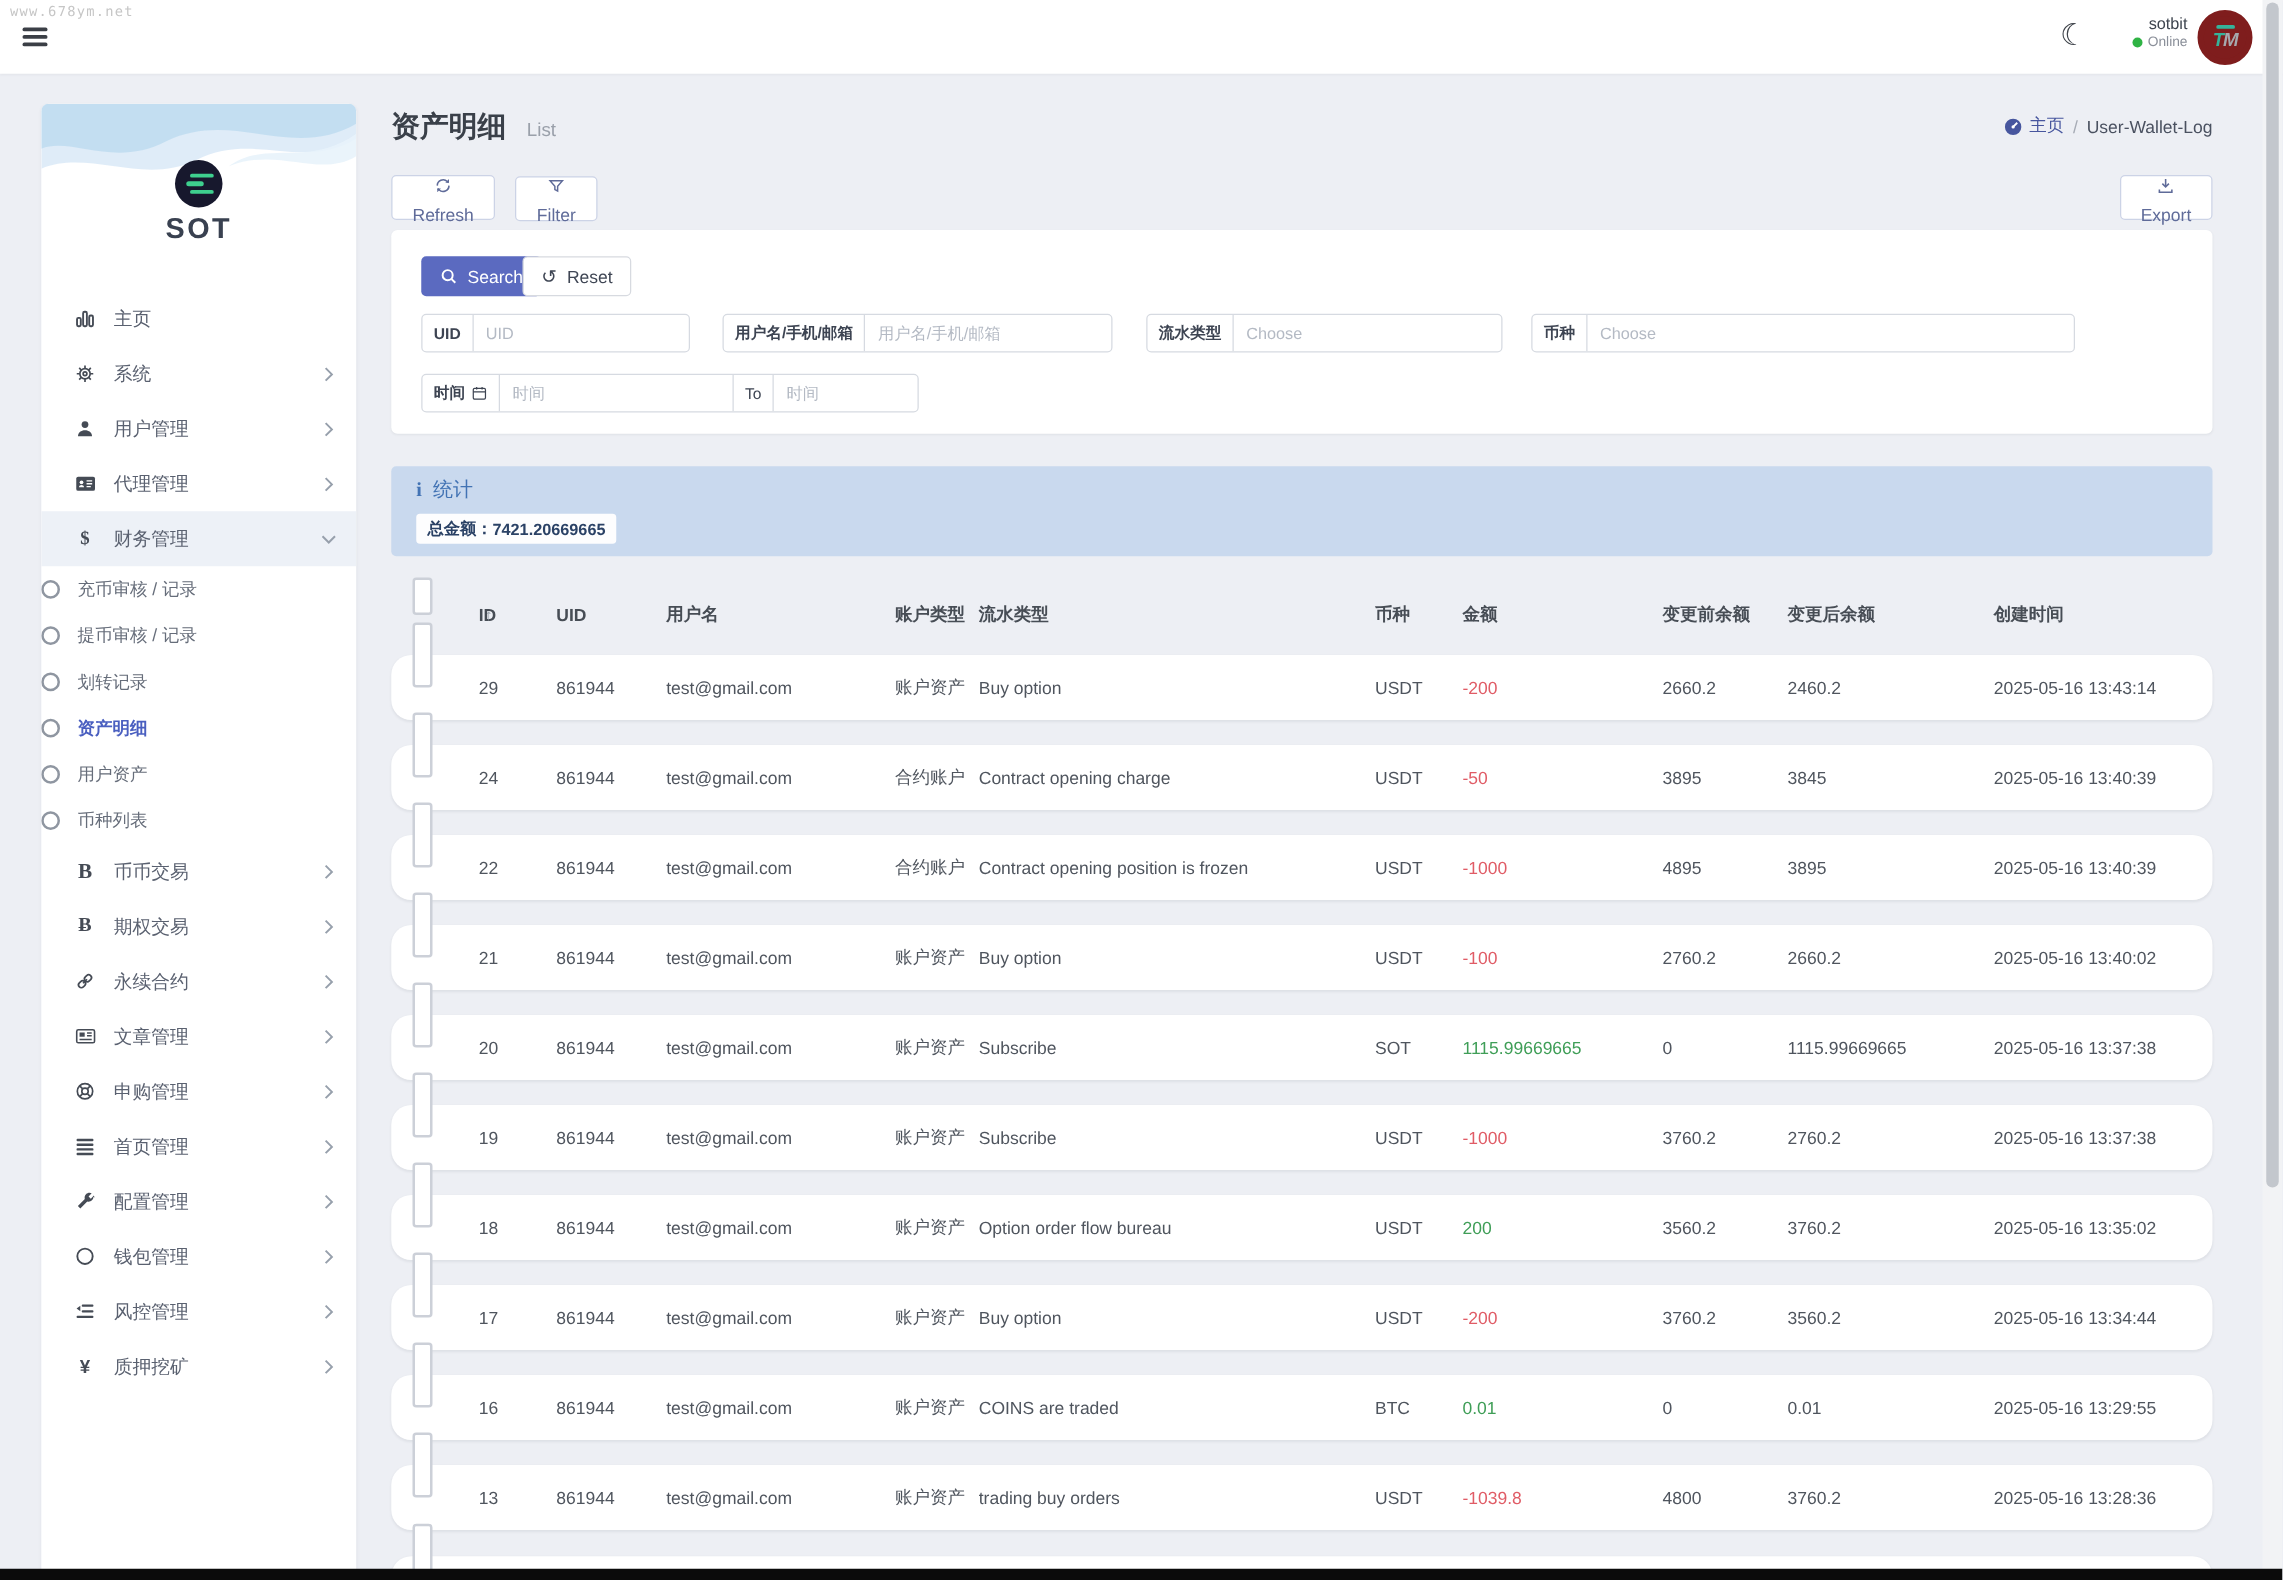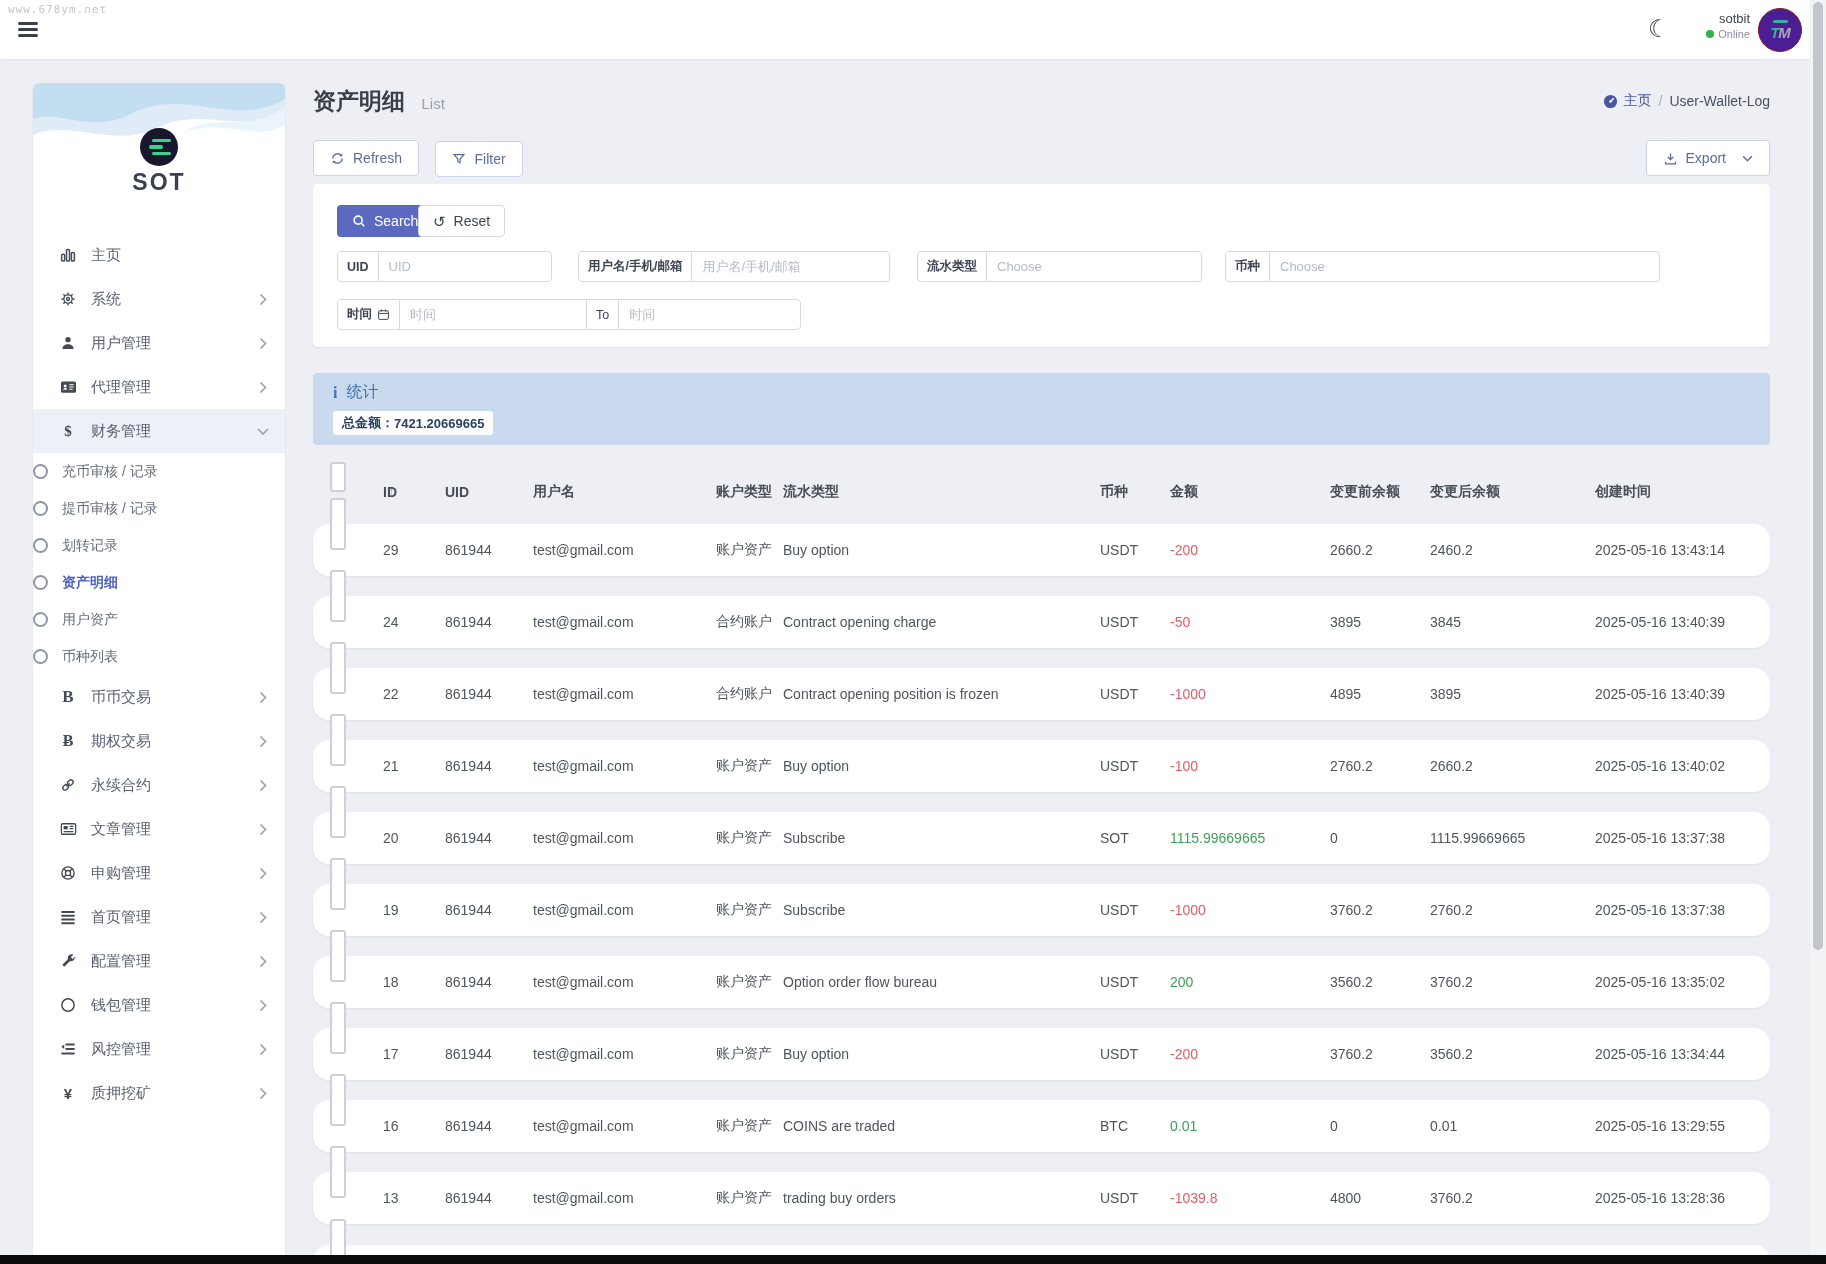--- a/index.html
+++ b/index.html
@@ -9,21 +9,21 @@
   
   .navbar { position:absolute; top:0; left:0; width:1826px; height:59px; background:#fff; box-shadow:0 1px 2px rgba(30,40,60,.05); z-index:10; }
   .watermark { position:absolute; top:3px; left:8px; font-family:"DejaVu Sans Mono",monospace; font-size:11px; color:#c6c6c6; z-index:40; letter-spacing:1px; }
   .hamburger { position:absolute; left:18px; top:22px; width:20px; height:15px; display:flex; flex-direction:column; justify-content:space-between; cursor:pointer; }
   .hamburger i { display:block; height:2.6px; background:#3b3f46; border-radius:2px; }
   .moon-btn { position:absolute; left:1648px; top:12px; font-size:24px; color:#3f444b; cursor:pointer; line-height:34px; }
   .user-info { position:absolute; left:1678px; top:11px; width:72px; text-align:right; }
   .user-name { font-size:13px; color:#3f4650; }
   .user-status { font-size:11px; color:#8a8f99; display:flex; align-items:center; justify-content:flex-end; gap:4px; margin-top:2px; }
   .dot { width:8px; height:8px; border-radius:50%; background:#2fb344; display:inline-block; }
-  .avatar { position:absolute; left:1758px; top:8px; width:44px; height:44px; border-radius:50%; background:#4c1d95; border:1px solid #7f1d1d; display:flex; flex-direction:column; align-items:center; justify-content:center; cursor:pointer; overflow:hidden; }
+  .avatar { position:absolute; left:1758px; top:8px; width:44px; height:44px; border-radius:50%; background:#7f1d1d; border:5px solid #7f1d1d; display:flex; flex-direction:column; align-items:center; justify-content:center; cursor:pointer; overflow:hidden; }
   .avatar .bar { width:15px; height:3px; border-radius:2px; background:#35b39a; margin-bottom:1px; }
   .avatar .tm { font-size:15px; font-weight:700; font-style:italic; letter-spacing:-1px; }
   .avatar .tm .t { color:#35b39a; } .avatar .tm .m { color:#a6a9ad; }
 
   
   .sidebar { position:absolute; left:33px; top:83px; width:252px; bottom:8px; background:#fff; border-radius:6px 6px 0 0; box-shadow:0 1px 3px rgba(20,30,60,.06); z-index:5; overflow:hidden; }
   .wave { position:absolute; top:0; left:0; width:252px; height:85px; }
   .logo-badge { position:absolute; top:45px; left:50%; transform:translateX(-50%); width:38px; height:38px; border-radius:50%; background:#17182d; display:flex; flex-direction:column; justify-content:center; align-items:center; gap:3px; z-index:2; }
   .logo-badge b { display:block; height:3.5px; border-radius:2px; background:#3ecf8e; }
   .logo-badge b:nth-child(1){ width:19px; transform:translateX(2px);} .logo-badge b:nth-child(2){ width:14px; transform:translateX(-3px);} .logo-badge b:nth-child(3){ width:19px; transform:translateX(2px);}
@@ -43,40 +43,40 @@
   .page-head { position:absolute; left:313px; top:86px; width:1457px; height:34px; }
   .page-title { font-size:23px; font-weight:700; color:#3a4049; display:inline-block; }
   .page-sub { font-size:15px; color:#9aa0aa; margin-left:12px; }
   .breadcrumb { position:absolute; right:0; top:6px; display:flex; align-items:center; gap:7px; font-size:14px; }
   .bc-home { color:#47569e; display:flex; align-items:center; gap:5px; cursor:pointer; }
   .bc-sep { color:#a6abb5; }
   .bc-cur { color:#4a5160; }
 
   
   .toolbar { position:absolute; left:313px; top:140px; width:1457px; height:36px; }
-  .btn { display:inline-flex; align-items:center; gap:8px; height:36px; padding:0 16px; background:#fff; border:1px solid #ccd3e6; border-radius:4px; font-size:14px; color:#5f6b99; cursor:pointer; }
+  .btn { display:inline-flex; align-items:center; gap:8px; height:36px; padding:0 16px; background:#fff; border:1px solid #ccd3e6; border-radius:4px; font-size:14px; color:#5f6b99; cursor:pointer;flex-direction:column; }
   .btn + .btn { margin-left:12px; }
   .btn-export { position:absolute; right:0; top:0; }
   .btn svg { flex:none; }
 
   
   .filter-card { position:absolute; left:313px; top:184px; width:1457px; height:163px; background:#fff; border-radius:5px; box-shadow:0 1px 2px rgba(56,65,74,.07); }
   .btn-search { position:absolute; left:24px; top:21px; height:32px; display:inline-flex; align-items:center; gap:8px; padding:0 15px; background:#5b6ac0; border:none; border-radius:4px; color:#fff; font-size:14px; cursor:pointer; }
   .btn-reset { position:absolute; left:105px; top:21px; height:32px; display:inline-flex; align-items:center; gap:8px; padding:0 14px; background:#fff; border:1px solid #d7dae0; border-radius:4px; color:#3f4654; font-size:14px; cursor:pointer; }
   .undo-glyph { font-size:15px; line-height:1; color:#3f4654; }
   .grp { position:absolute; height:31px; display:flex; align-items:stretch; border:1px solid #d6dae1; border-radius:4px; background:#fff; overflow:hidden; }
   .grp label { display:flex; align-items:center; gap:5px; padding:0 9px; font-size:12.5px; font-weight:700; color:#3d4452; border-right:1px solid #d6dae1; white-space:nowrap; }
   .grp input { border:none; outline:none; flex:1; padding:0 10px; font-size:13px; color:#495057; font-family:inherit; background:transparent; min-width:0; }
   .grp input::placeholder { color:#b4bac4; }
   .to-box { display:flex; align-items:center; padding:0 9px; font-size:12.5px; color:#3d4452; border-left:1px solid #d6dae1; border-right:1px solid #d6dae1; }
   .g-uid  { left:24px;  top:67px; width:215px; }
   .g-user { left:265px; top:67px; width:312px; }
   .g-flow { left:604px; top:67px; width:285px; }
   .g-coin { left:912px; top:67px; width:435px; }
-  .g-time { left:24px;  top:115px; width:464px; }
+  .g-time { left:24px;  top:115px; width:398px; }
   .g-time input.t1 { width:186px; flex:none; }
   .g-time input.t2 { width:194px; flex:none; }
 
   
   .stats { position:absolute; left:313px; top:373px; width:1457px; height:72px; background:#c9d9ee; border-radius:4px; padding:9px 20px; }
   .stats-title { display:flex; align-items:center; gap:9px; font-size:16px; color:#4273b4; }
   .info-i { font-family:"Liberation Serif","DejaVu Serif",serif; font-weight:700; font-size:16px; color:#4273b4; }
   .stats-badge { display:inline-flex; align-items:center; margin-top:8px; background:#fdfdfe; border-radius:3px; padding:3px 9px; font-size:13px; font-weight:700; color:#2b4266; }
 
   

